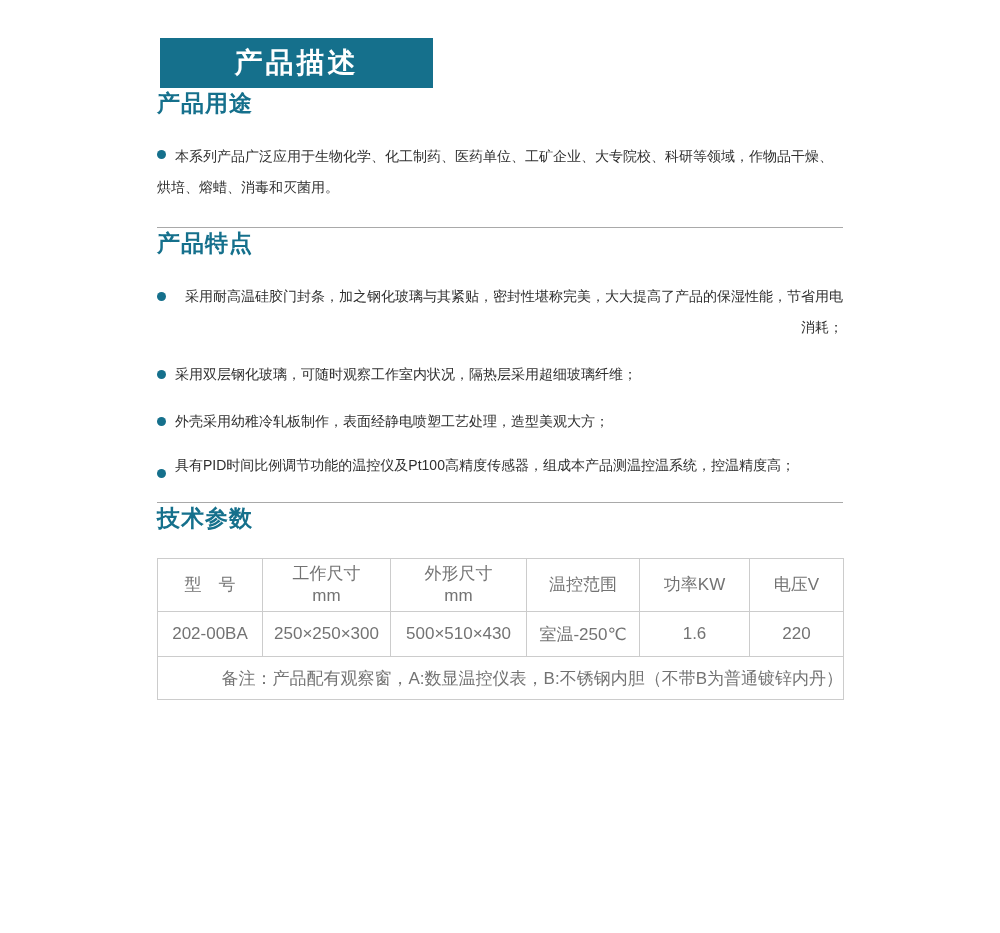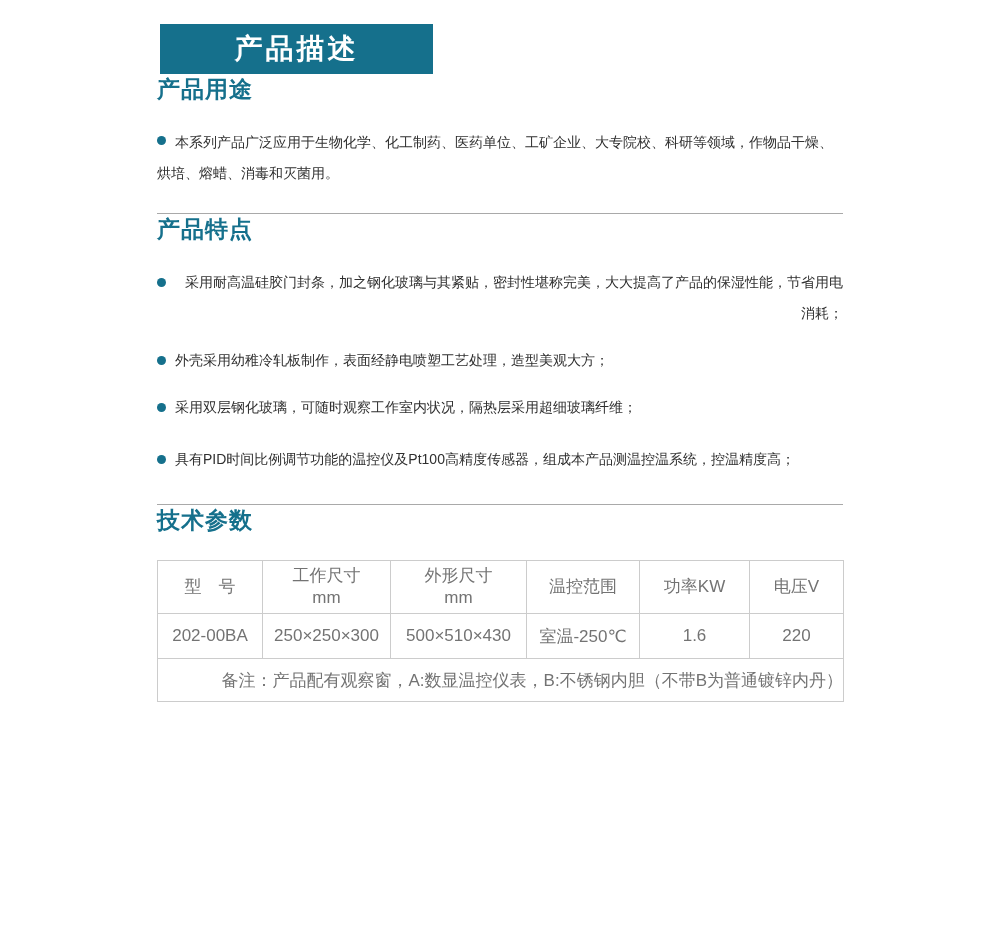--- a/index.html
+++ b/index.html
@@ -10,21 +10,21 @@
   }
   .page {
     position: relative;
     width: 1000px;
     height: 933px;
     background: #ffffff;
     overflow: hidden;
   }
   
   .banner {
-    margin: 24px 0 0 160px;
+    margin: 38px 0 0 160px;
     width: 273px;
     height: 50px;
     background: #15708C;
     display: flex;
     align-items: center;
     justify-content: center;
   }
   .banner span {
     color: #ffffff;
     font-size: 28px;
@@ -78,21 +78,21 @@
   ul.features-list li {
     display: flex;
     align-items: flex-start;
     margin-bottom: 16px;
     text-align: right;
   }
   ul.features-list li .dot {
     flex-shrink: 0;
     margin-top: 11px;
   }
-  ul.features-list li.tall { line-height: 41px; }
+  ul.features-list li.tall { line-height: 24px; }
   ul.features-list li.tall .dot { margin-top: 16px; }
 
   
   table.specs-table {
     margin-top: 24px;
     width: 686px;
     border-collapse: collapse;
     table-layout: fixed;
     color: #737373;
     font-size: 17px;
@@ -140,25 +140,25 @@
 
     <h2 class="section-heading features-heading">产品特点</h2>
 
     <ul class="features-list body-text">
       <li>
         <span class="dot"></span>
         <span>采用耐高温硅胶门封条，加之钢化玻璃与其紧贴，密封性堪称完美，大大提高了产品的保湿性能，节省用电消耗；</span>
       </li>
       <li>
         <span class="dot"></span>
+        <span>采用双层钢化玻璃，可随时观察工作室内状况，隔热层采用超细玻璃纤维；</span>
+      </li>
+      <li>
+        <span class="dot"></span>
         <span>外壳采用幼稚冷轧板制作，表面经静电喷塑工艺处理，造型美观大方；</span>
-      </li>
-      <li>
-        <span class="dot"></span>
-        <span>采用双层钢化玻璃，可随时观察工作室内状况，隔热层采用超细玻璃纤维；</span>
       </li>
       <li class="tall">
         <span class="dot"></span>
         <span>具有PID时间比例调节功能的温控仪及Pt100高精度传感器，组成本产品测温控温系统，控温精度高；</span>
       </li>
     </ul>
 
     <hr class="divider">
 
     <h2 class="section-heading specs-heading">技术参数</h2>

